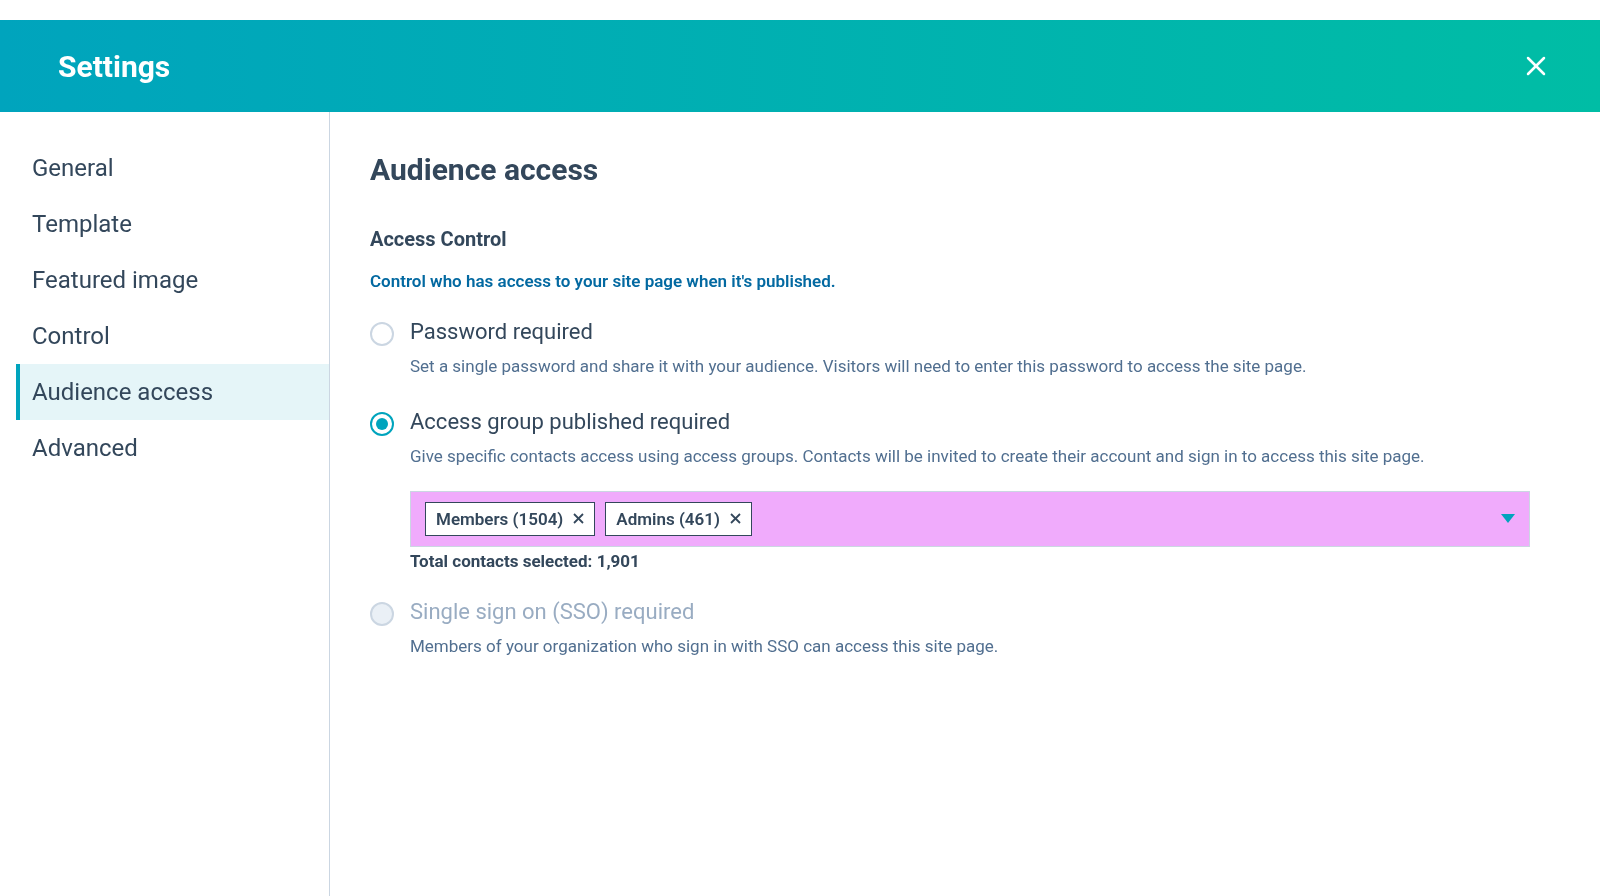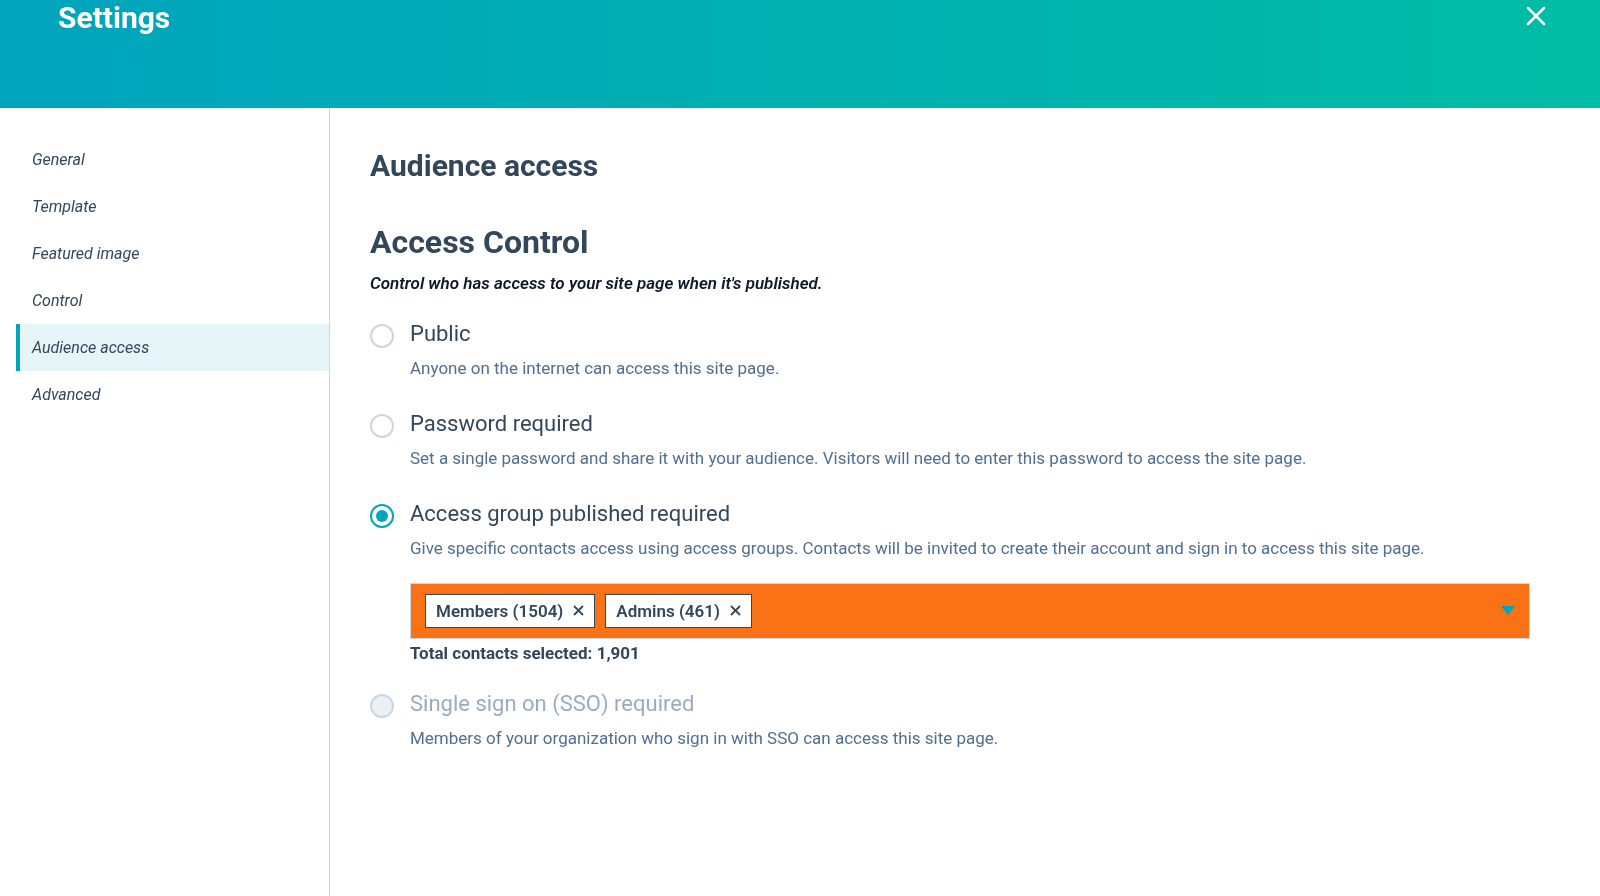--- a/index.html
+++ b/index.html
@@ -6,24 +6,26 @@
   body {
     font-family: -apple-system, BlinkMacSystemFont, "Segoe UI", Roboto, "Helvetica Neue", Arial, sans-serif;
     background: #fff;
     color: #33475b;
     width: 1600px;
     height: 896px;
     overflow: hidden;
   }
   .header {
     background: linear-gradient(90deg, #00a4bd 0%, #00bda5 100%);
-    height: 108px;
-    display: flex;
+    height: 92px;
+    display: flex;
+    align-items: center;
     justify-content: space-between;
     padding: 0 48px 0 58px;
+    margin-top: 20px;
   }
   .header-title {
     color: #fff;
     font-size: 30px;
     font-weight: 700;
   }
   .close-btn {
     color: #fff;
     font-size: 30px;
     cursor: pointer;
@@ -38,54 +40,52 @@
     height: calc(100% - 92px);
   }
   .sidebar {
     width: 330px;
     border-right: 1px solid #cbd6e2;
     padding-top: 28px;
     padding-left: 16px;
     flex-shrink: 0;
   }
   .sidebar-item {
-    font-size: 16px;
+    font-size: 24px;
     color: #33475b;
     padding: 14px 16px;
     cursor: pointer;
-    font-style: italic;
   }
   .sidebar-item.active {
     background: #e5f5f8;
     border-left: 4px solid #00a4bd;
     padding-left: 12px;
     font-weight: 400;
   }
   .main {
     flex: 1;
     padding: 40px 70px 40px 40px;
   }
   .page-title {
     font-size: 30px;
     font-weight: 700;
     color: #33475b;
     margin-bottom: 40px;
   }
   .section-title {
-    font-size: 32px;
-    font-weight: 700;
-    color: #33475b;
-    margin-bottom: 12px;
+    font-size: 20px;
+    font-weight: 700;
+    color: #33475b;
+    margin-bottom: 20px;
   }
   .section-desc {
     font-size: 17px;
     font-weight: 600;
-    color: #0f172a;
+    color: #0369a1;
     margin-bottom: 28px;
-    font-style: italic;
   }
   .option {
     display: flex;
     align-items: flex-start;
     gap: 16px;
     margin-bottom: 28px;
   }
   .radio {
     width: 24px;
     height: 24px;
@@ -125,21 +125,21 @@
     color: #99acc2;
   }
   .option-desc {
     font-size: 17px;
     color: #516f90;
     line-height: 1.7;
   }
   .tag-select {
     margin-top: 20px;
     border: 1px solid #cbd6e2;
-    background: #f97316;
+    background: #f0abfc;
     padding: 10px 14px;
     display: flex;
     align-items: center;
     gap: 10px;
     cursor: pointer;
     position: relative;
   }
   .tag {
     background: #fff;
     border: 1px solid #33475b;
@@ -188,27 +188,20 @@
     <div class="sidebar-item">Control</div>
     <div class="sidebar-item active">Audience access</div>
     <div class="sidebar-item">Advanced</div>
   </div>
 
   <div class="main">
     <h1 class="page-title">Audience access</h1>
     <h2 class="section-title">Access Control</h2>
     <p class="section-desc">Control who has access to your site page when it's published.</p>
 
-    <div class="option">
-      <div class="radio"></div>
-      <div class="option-text">
-        <div class="option-label">Public</div>
-        <div class="option-desc">Anyone on the internet can access this site page.</div>
-      </div>
-    </div>
 
     <div class="option">
       <div class="radio"></div>
       <div class="option-text">
         <div class="option-label">Password required</div>
         <div class="option-desc">Set a single password and share it with your audience. Visitors will need to enter this password to access the site page.</div>
       </div>
     </div>
 
     <div class="option">

